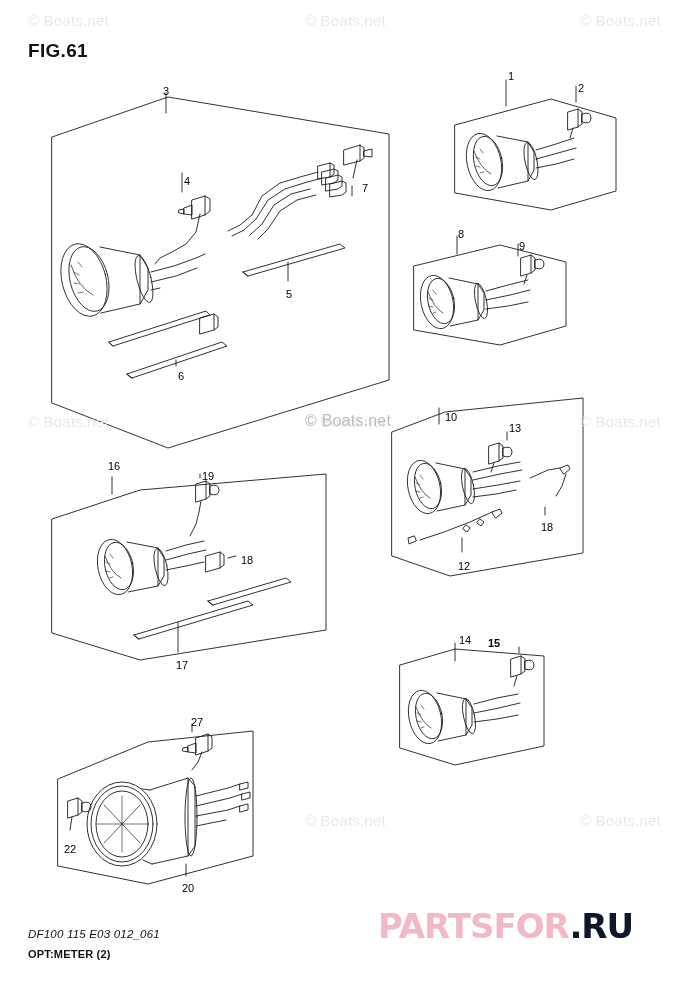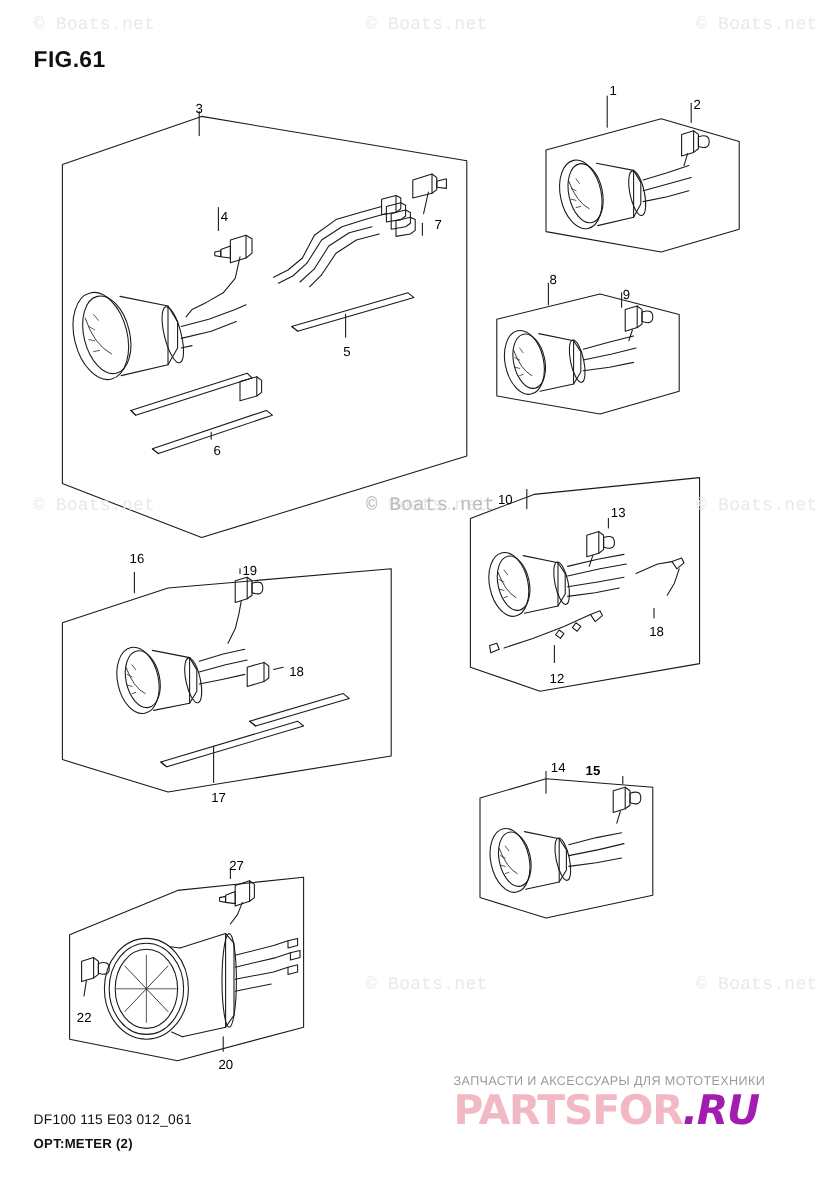--- a/index.html
+++ b/index.html
@@ -9,54 +9,54 @@
     font-family:"Liberation Sans", sans-serif;
     color:#111;
     position:relative;
     overflow:hidden;
   }
   #sheet{position:absolute;left:0;top:0;width:592px;height:988px;}
   .wm{
     position:absolute;
     color:#e9e9e9;
     font-size:15px;
-    font-family:Liberation Mono, monospace;
+    font-family:Liberation Sans, sans-serif;
     white-space:nowrap;
     user-select:none;
     letter-spacing:.2px;
   }
   #fig-title{
     position:absolute;left:28px;top:40px;
     font-size:19px;font-weight:bold;letter-spacing:.3px;
   }
   .callout{
     position:absolute;
     font-size:11px;
     font-family:"Liberation Sans", sans-serif;
     color:#000;
     white-space:nowrap;
   }
   #footer-code{
     position:absolute;left:28px;top:928px;
-    font-size:11.5px;letter-spacing:.2px;
+    font-size:11.5px;letter-spacing:.2px;font-style:italic;
   }
   #footer-name{
     position:absolute;left:28px;top:948px;
     font-size:11px;font-weight:bold;letter-spacing:.2px;
   }
   #brand-ru{
     position:absolute;left:378px;top:895px;
     font-size:10.5px;color:#9b9b9b;letter-spacing:.3px;white-space:nowrap;
   }
   #brand-logo{
     position:absolute;left:378px;top:906px;
     font-size:34px;font-weight:bold;color:#f2b9c4;letter-spacing:-1px;
     font-family:"DejaVu Sans", sans-serif;white-space:nowrap;
   }
-  #brand-logo .ru{color:#a21caf;font-style:italic;}
+  #brand-logo .ru{color:#0f172a;}
   svg#art{position:absolute;left:0;top:0;width:696px;height:988px;}
   svg#art *{vector-effect:non-scaling-stroke;}
 </style>
 </head>
 <body>
 
 <div id="sheet">
 
   <svg id="art" viewBox="0 0 696 988" xmlns="http://www.w3.org/2000/svg">
     <defs>
@@ -281,21 +281,20 @@
       <path d="M72 817 L70 830"></path>
       <path d="M186 864 L186 876"></path>
     </g>
   </svg>
 
   <div id="fig-title">FIG.61</div>
 
   <div id="footer-code">DF100 115 E03 012_061</div>
   <div id="footer-name">OPT:METER (2)</div>
 
-  <div id="brand-ru">ЗАПЧАСТИ И АКСЕССУАРЫ ДЛЯ МОТОТЕХНИКИ</div>
   <div id="brand-logo"><span>PARTSFOR</span><span class="ru">.RU</span></div>
 
   <div id="watermark-layer">
       <div class="wm" style="left: 28px; top: 12px;">© Boats.net</div>
       <div class="wm" style="left: 305px; top: 12px;">© Boats.net</div>
       <div class="wm" style="left: 580px; top: 12px;">© Boats.net</div>
       <div class="wm" style="left: 28px; top: 413px;">© Boats.net</div>
       <div class="wm" style="left: 305px; top: 413px;">© Boats.net</div>
       <div class="wm" style="left: 580px; top: 413px;">© Boats.net</div>
       <div class="wm" style="left: 305px; top: 812px;">© Boats.net</div>
@@ -305,21 +304,21 @@
   <div id="callout-layer">
       <div class="callout" style="left: 508px; top: 70px;">1</div>
       <div class="callout" style="left: 578px; top: 82px;">2</div>
       <div class="callout" style="left: 163px; top: 85px;">3</div>
       <div class="callout" style="left: 184px; top: 175px;">4</div>
       <div class="callout" style="left: 286px; top: 288px;">5</div>
       <div class="callout" style="left: 178px; top: 370px;">6</div>
       <div class="callout" style="left: 362px; top: 182px;">7</div>
       <div class="callout" style="left: 458px; top: 228px;">8</div>
       <div class="callout" style="left: 519px; top: 240px;">9</div>
-      <div class="callout" style="left: 415px; top: 411px;">10</div>
+      <div class="callout" style="left: 445px; top: 411px;">10</div>
       <div class="callout" style="left: 541px; top: 521px;">18</div>
       <div class="callout" style="left: 458px; top: 560px;">12</div>
       <div class="callout" style="left: 509px; top: 422px;">13</div>
       <div class="callout" style="left: 459px; top: 634px;">14</div>
       <div class="callout" style="left: 488px; top: 637px; font-weight: bold;">15</div>
       <div class="callout" style="left: 108px; top: 460px;">16</div>
       <div class="callout" style="left: 176px; top: 659px;">17</div>
       <div class="callout" style="left: 241px; top: 554px;">18</div>
       <div class="callout" style="left: 202px; top: 470px; text-align: center;">19</div>
       <div class="callout" style="left: 182px; top: 882px;">20</div>

